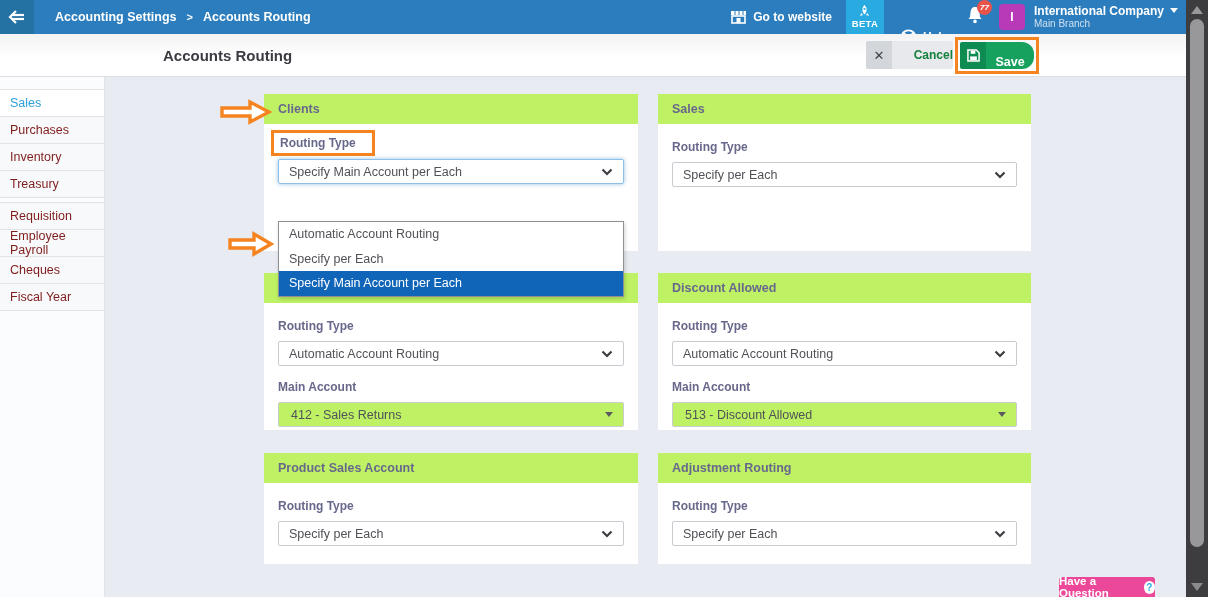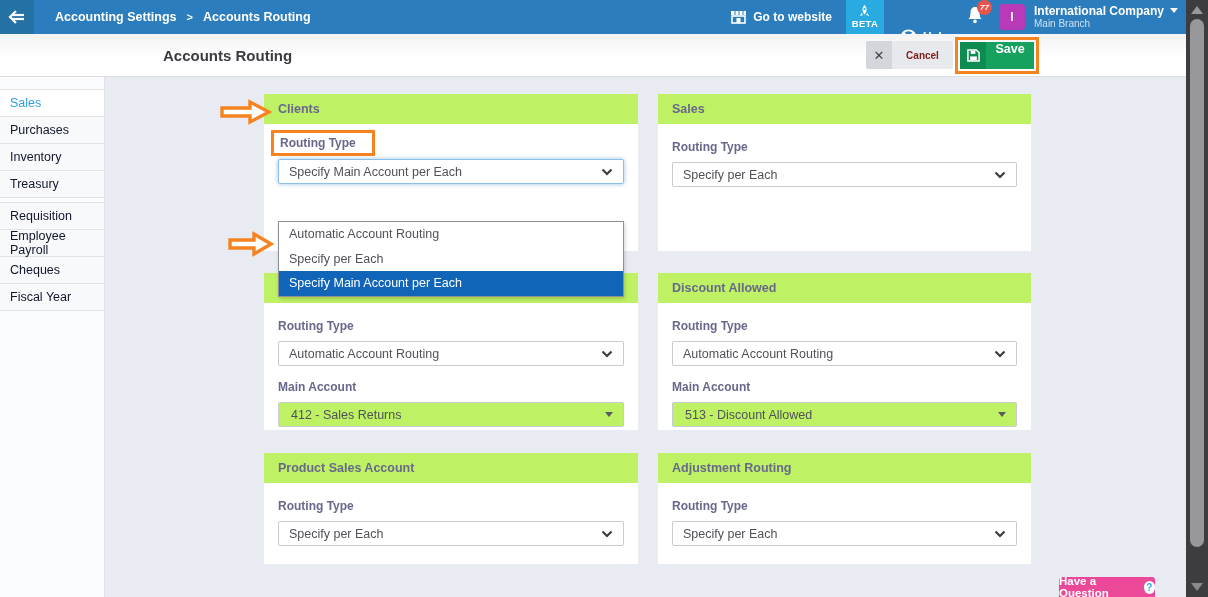--- a/index.html
+++ b/index.html
@@ -24,30 +24,30 @@
   .company-name { font-size:12px; font-weight:bold; display:flex; align-items:center; gap:6px; }
   .company-caret { width:0; height:0; border-left:4px solid transparent; border-right:4px solid transparent; border-top:5px solid #fff; }
   .company-branch { font-size:10px; color:#cfe0f0; }
 
   
   .actionbar { position:absolute; left:0; top:34px; width:1186px; height:43px;
                background:linear-gradient(#f3f3f3,#ffffff 55%); border-bottom:1px solid #dcdee2; }
   .page-title { position:absolute; left:163px; top:13px; font-size:15px; font-weight:bold; color:#3b3b42; }
   .btn-cancel { position:absolute; left:866px; top:7px; width:87px; height:28px; background:#e7e9ec; border-radius:2px; display:flex; align-items:center; cursor:pointer; }
   .cancel-x { width:26px; height:28px; background:#d3d6db; border-radius:2px 0 0 2px; display:flex; align-items:center; justify-content:center; font-size:13px; color:#3f3f46; }
-  .cancel-label { flex:1; text-align:center; font-size:10px; font-weight:bold; color:#7f1d1d; }
+  .cancel-label { flex:1; text-align:right; font-size:12px; font-weight:bold; color:#15803d; }
   .save-outline { position:absolute; left:955px; top:3px; width:84px; height:37px; border:3px solid #f5831f; }
-  .btn-save { position:absolute; inset:2px; background:#17a15f; border-radius:0; display:flex; align-items:flex-start; cursor:pointer; }
+  .btn-save { position:absolute; inset:2px; background:#17a15f; border-radius:12px; display:flex; align-items:flex-end; cursor:pointer; }
   .save-icon-box { width:26px; height:100%; background:#0d8b50; border-radius:2px 0 0 2px; display:flex; align-items:center; justify-content:center; }
   .save-label { flex:1; text-align:center; font-size:12.5px; font-weight:bold; color:#fff; }
 
   
   .sidebar { position:absolute; left:0; top:77px; width:105px; height:520px; background:#fbfcfd; border-right:1px solid #e0e2e6; }
   .side-list { margin-top:12px; border-top:1px solid #e2e3e7; }
-  .side-item { height:27px; display:flex; align-items:center; padding-left:10px; font-size:12.5px; color:#0f172a;
+  .side-item { height:27px; display:flex; align-items:center; padding-left:10px; font-size:12.5px; color:#7f1d1d;
                background:#f8f9fb; border-bottom:1px solid #e2e3e7; cursor:pointer; }
   .side-item.active { background:#ffffff; color:#2e9fd9; }
   .side-gap { height:5px; background:#fbfcfd; border-bottom:1px solid #e2e3e7; }
 
   
   .card { position:absolute; background:#fff; }
   #card-clients    { left:264px; top:94px;  width:374px; height:157px; }
   #card-sales      { left:658px; top:94px;  width:373px; height:157px; }
   #card-returns    { left:264px; top:273px; width:374px; height:157px; }
   #card-discount   { left:658px; top:273px; width:373px; height:157px; }

